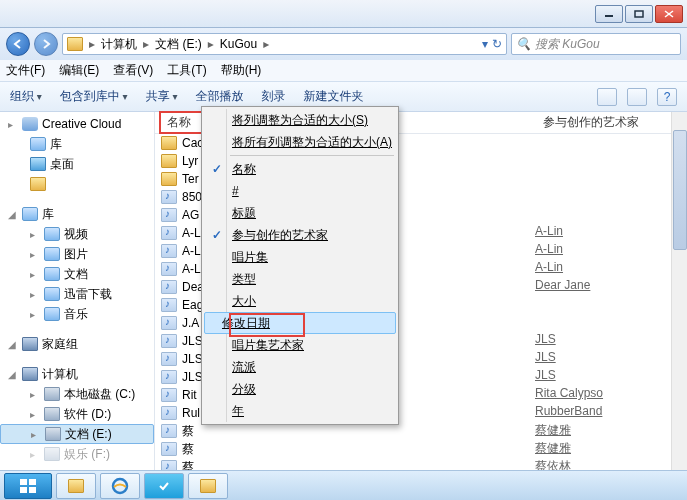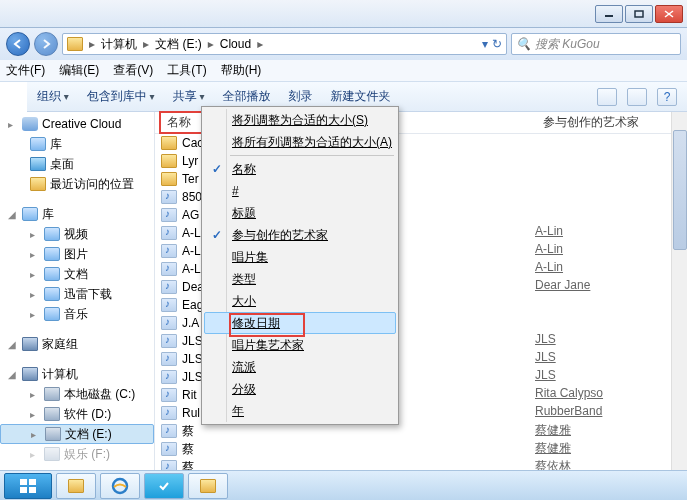--- a/index.html
+++ b/index.html
@@ -19,21 +19,21 @@
 .crumb { color: #000; }
 .crumb-sep { color: #666; padding: 0 2px; }
 .searchfield { width: 170px; height: 22px; background: #fff; border: 1px solid #9bb6d6; border-radius: 2px; display: flex; align-items: center; padding: 0 4px; color: #888; font-style: italic; gap:4px; }
 .refresh { color:#3a6fb7; }
 
 
 .menubar { height: 22px; display: flex; align-items: center; padding: 0 6px; background: #f4f8fd; border-bottom: 1px solid #d1dfef; gap: 14px; }
 .menubar span { color: #000; }
 
 
-.toolbar { height: 30px; display: flex; align-items: center; padding: 0 10px; background: linear-gradient(#f5faff,#e4eef9); border-bottom: 1px solid #c6d6ea; gap: 18px; color: #1a3e78; margin-left: 27px; }
+.toolbar { height: 30px; display: flex; align-items: center; padding: 0 10px; background: linear-gradient(#f5faff,#e4eef9); border-bottom: 1px solid #c6d6ea; gap: 18px; color: #1a3e78; }
 .toolbar .right { margin-left: auto; display:flex; gap:10px; align-items:center; }
 .toolbar .iconbtn { width:20px; height:18px; border:1px solid #9fb8d5; background:linear-gradient(#f7fbff,#dfeaf7); border-radius:2px; }
 .drop::after { content:" ▾"; font-size:10px; color:#456; }
 
 
 .main { display: flex; height: 358px; }
 .navpane { width: 155px; background: #fff; border-right: 1px solid #dfe6ef; overflow: hidden; padding-top: 2px; }
 .navitem { display: flex; align-items: center; height: 20px; padding-left: 8px; gap: 4px; color: #000; }
 .navitem.child { padding-left: 30px; }
 .navitem .tw { width:10px; color:#888; font-size:10px; }
@@ -59,21 +59,21 @@
 .file-icon.folder { background: linear-gradient(#fce79d,#e8b64c); border:1px solid #c9982e; border-radius:1px; }
 .file-icon.music { background: linear-gradient(#dbe9fb,#bcd3ef); border:1px solid #9fb8d5; border-radius:1px; position:relative; }
 .file-icon.music::after { content:"♪"; position:absolute; left:3px; top:-1px; font-size:10px; color:#2b6cc0; }
 .filelabel { white-space:nowrap; overflow:hidden; width:38px; color:#000; }
 .artistcol { position:absolute; left:380px; top:22px; }
 .artistcell { height:18px; color:#666;text-decoration:underline; }
 
 
 .ctxmenu { position: absolute; left: 201px; top: 106px; width: 198px; background: #f2f2f2; border: 1px solid #9a9a9a; box-shadow: 2px 3px 6px rgba(0,0,0,0.3); padding: 2px; z-index: 50; }
 .ctxitem { height: 22px; display: flex; align-items: center; padding-left: 28px; position:relative; color:#000;text-decoration:underline; }
-.ctxitem.hl { background: #cde8ff; border:1px solid #7cc0f4; border-radius:2px; padding-left:27px; }
+.ctxitem.hl { background: #cde8ff; border:1px solid #7cc0f4; border-radius:2px; padding-left:17px; }
 .ctxitem.boxed::after { content:""; position:absolute; left:24px; top:0; width:72px; height:20px; border:2px solid #e2413a; pointer-events:none; }
 .ctxcheck { position:absolute; left:8px; color:#2b6cc0; font-weight:bold; }
 .ctxsep { height:1px; background:#c8c8c8; margin: 2px 2px 2px 26px; }
 .ctxgutter { position:absolute; left:24px; top:2px; bottom:2px; width:1px; background:#d6d6d6; }
 
 
 .taskbar { position:absolute; bottom:0; left:0; right:0; height:30px; background: linear-gradient(#dfeefc,#bcd7ef); display:flex; align-items:center; padding:0 4px; gap:4px; border-top:1px solid #a9c4e0; }
 .tbtn { width:40px; height:26px; border:1px solid #8fb2d6; border-radius:2px; background:linear-gradient(#f4faff,#d7e8f7); display:flex; align-items:center; justify-content:center; }
 .tbtn.start { width:48px; background:linear-gradient(#4fb4f0,#1e7fc4); border-color:#1868a5; }
 .tbtn svg { display:block; }
@@ -114,21 +114,21 @@
         <path d="M4 2 L9 6 L4 10" fill="none" stroke="#fff" stroke-width="2"></path>
       </svg>
     </div>
   <div class="addrfield">
     <span class="folder-icon nav-icon"></span>
     <span class="crumb-sep">▸</span>
     <span class="crumb">计算机</span>
     <span class="crumb-sep">▸</span>
     <span class="crumb">文档 (E:)</span>
     <span class="crumb-sep">▸</span>
-    <span class="crumb">Cloud</span>
+    <span class="crumb">KuGou</span>
     <span class="crumb-sep">▸</span>
     <span style="margin-left:auto" class="refresh">▾</span>
     <span class="refresh">↻</span>
   </div>
   <div class="searchfield">
     <span>🔍</span>
     <span>搜索 KuGou</span>
   </div>
 </div>
 
@@ -165,21 +165,20 @@
     <div class="navitem child">
         <span class="nav-icon ic-lib"></span>
         <span>库</span>
       </div>
     <div class="navitem child">
         <span class="nav-icon ic-desktop"></span>
         <span>桌面</span>
       </div>
     <div class="navitem child">
         <span class="nav-icon ic-folder"></span>
-        <span>最近访问的位置</span>
       </div>
     <div class="navsep"></div>
     <div class="navitem">
         <span class="tw">◢</span>
         <span class="nav-icon ic-lib"></span>
         <span>库</span>
       </div>
     <div class="navitem child">
         <span class="tw">▸</span>
         <span class="nav-icon ic-lib"></span>

